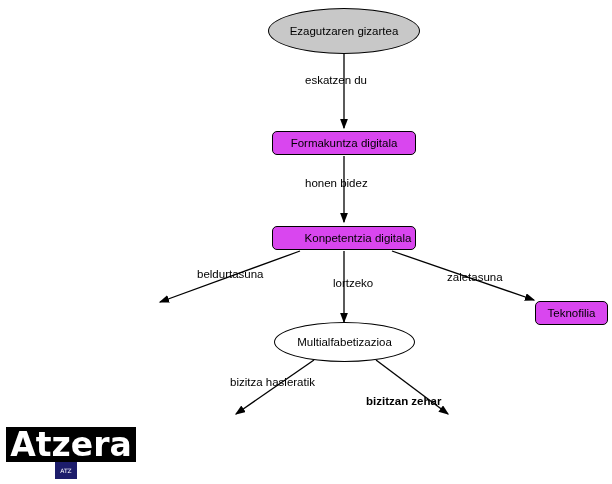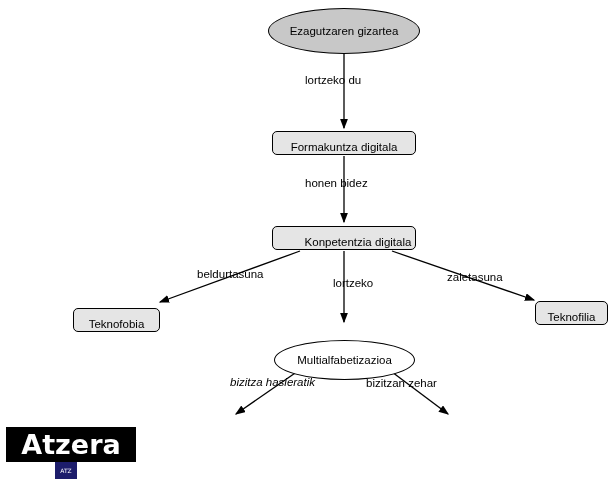--- a/index.html
+++ b/index.html
@@ -27,24 +27,23 @@
     display: flex;
     align-items: center;
     justify-content: center;
     text-align: center;
     font-size: 11.5px;
     color: #000000;
     line-height: 1.1;
     white-space: nowrap;
   }
   .node-rect {
-    background: #e5e5e5;
+    background: #d946ef;
     border: 1px solid #000000;
     border-radius: 5px;
-    align-items: flex-end;
   }
   .node-ellipse {
     border: 1px solid #000000;
     border-radius: 50%;
   }
   .ellipse-gray {
     background: #c8c8c8;
   }
   .ellipse-white {
     background: #ffffff;
@@ -63,21 +62,21 @@
     height: 35px;
     background: #000000;
     display: flex;
     align-items: center;
     justify-content: center;
   }
   #atzera-text {
     color: #ffffff;
     font-family: "DejaVu Sans", sans-serif;
     font-weight: bold;
-    font-size: 27px;
+    font-size: 33px;
     letter-spacing: 0px;
     line-height: 1;
   }
   #atzera-badge {
     position: absolute;
     left: 55px;
     top: 462px;
     width: 22px;
     height: 17px;
     background: #1d1d6b;
@@ -130,59 +129,56 @@
   </div>
 
   <div class="node node-rect" style="left:272px; top:131px; width:144px; height:24px;">
     <span>Formakuntza digitala</span>
   </div>
 
   <div class="node node-rect" style="left:272px; top:226px; width:144px; height:24px;padding-left:28px;">
     <span>Konpetentzia digitala</span>
   </div>
 
-  <div class="node node-rect" style="left:73px; top:308px; width:87px; height:24px;">
-    <span>Teknofobia</span>
-  </div>
 
   <div class="node node-rect" style="left:535px; top:301px; width:73px; height:24px;">
     <span>Teknofilia</span>
   </div>
 
-  <div class="node node-ellipse ellipse-white" style="left:274px; top:340px; width:141px; height:40px;">
+  <div class="node node-ellipse ellipse-white" style="left:274px; top:322px; width:141px; height:40px;">
     <span>Multialfabetizazioa</span>
   </div>
 
 
 
   <div class="edge-label" style="left:305px; top:74px;">
-    <span>lortzeko du</span>
+    <span>eskatzen du</span>
   </div>
 
   <div class="edge-label" style="left:305px; top:177px;">
     <span>honen bidez</span>
   </div>
 
   <div class="edge-label" style="left:197px; top:268px;text-align:center;">
     <span>beldurtasuna</span>
   </div>
 
   <div class="edge-label" style="left:321px; top:277px;margin-left:12px;">
     <span>lortzeko</span>
   </div>
 
   <div class="edge-label" style="left:447px; top:271px;">
     <span>zaletasuna</span>
   </div>
 
-  <div class="edge-label" style="left:230px; top:376px;font-style:italic;">
+  <div class="edge-label" style="left:230px; top:376px;">
     <span>bizitza hasieratik</span>
   </div>
 
-  <div class="edge-label" style="left:366px; top:377px;">
+  <div class="edge-label" style="left:366px; top:395px;font-weight:bold;">
     <span>bizitzan zehar</span>
   </div>
 
   <div id="atzera">
     <span id="atzera-text">Atzera</span>
   </div>
   <div id="atzera-badge">
     <span>ATZ</span>
   </div>
 

